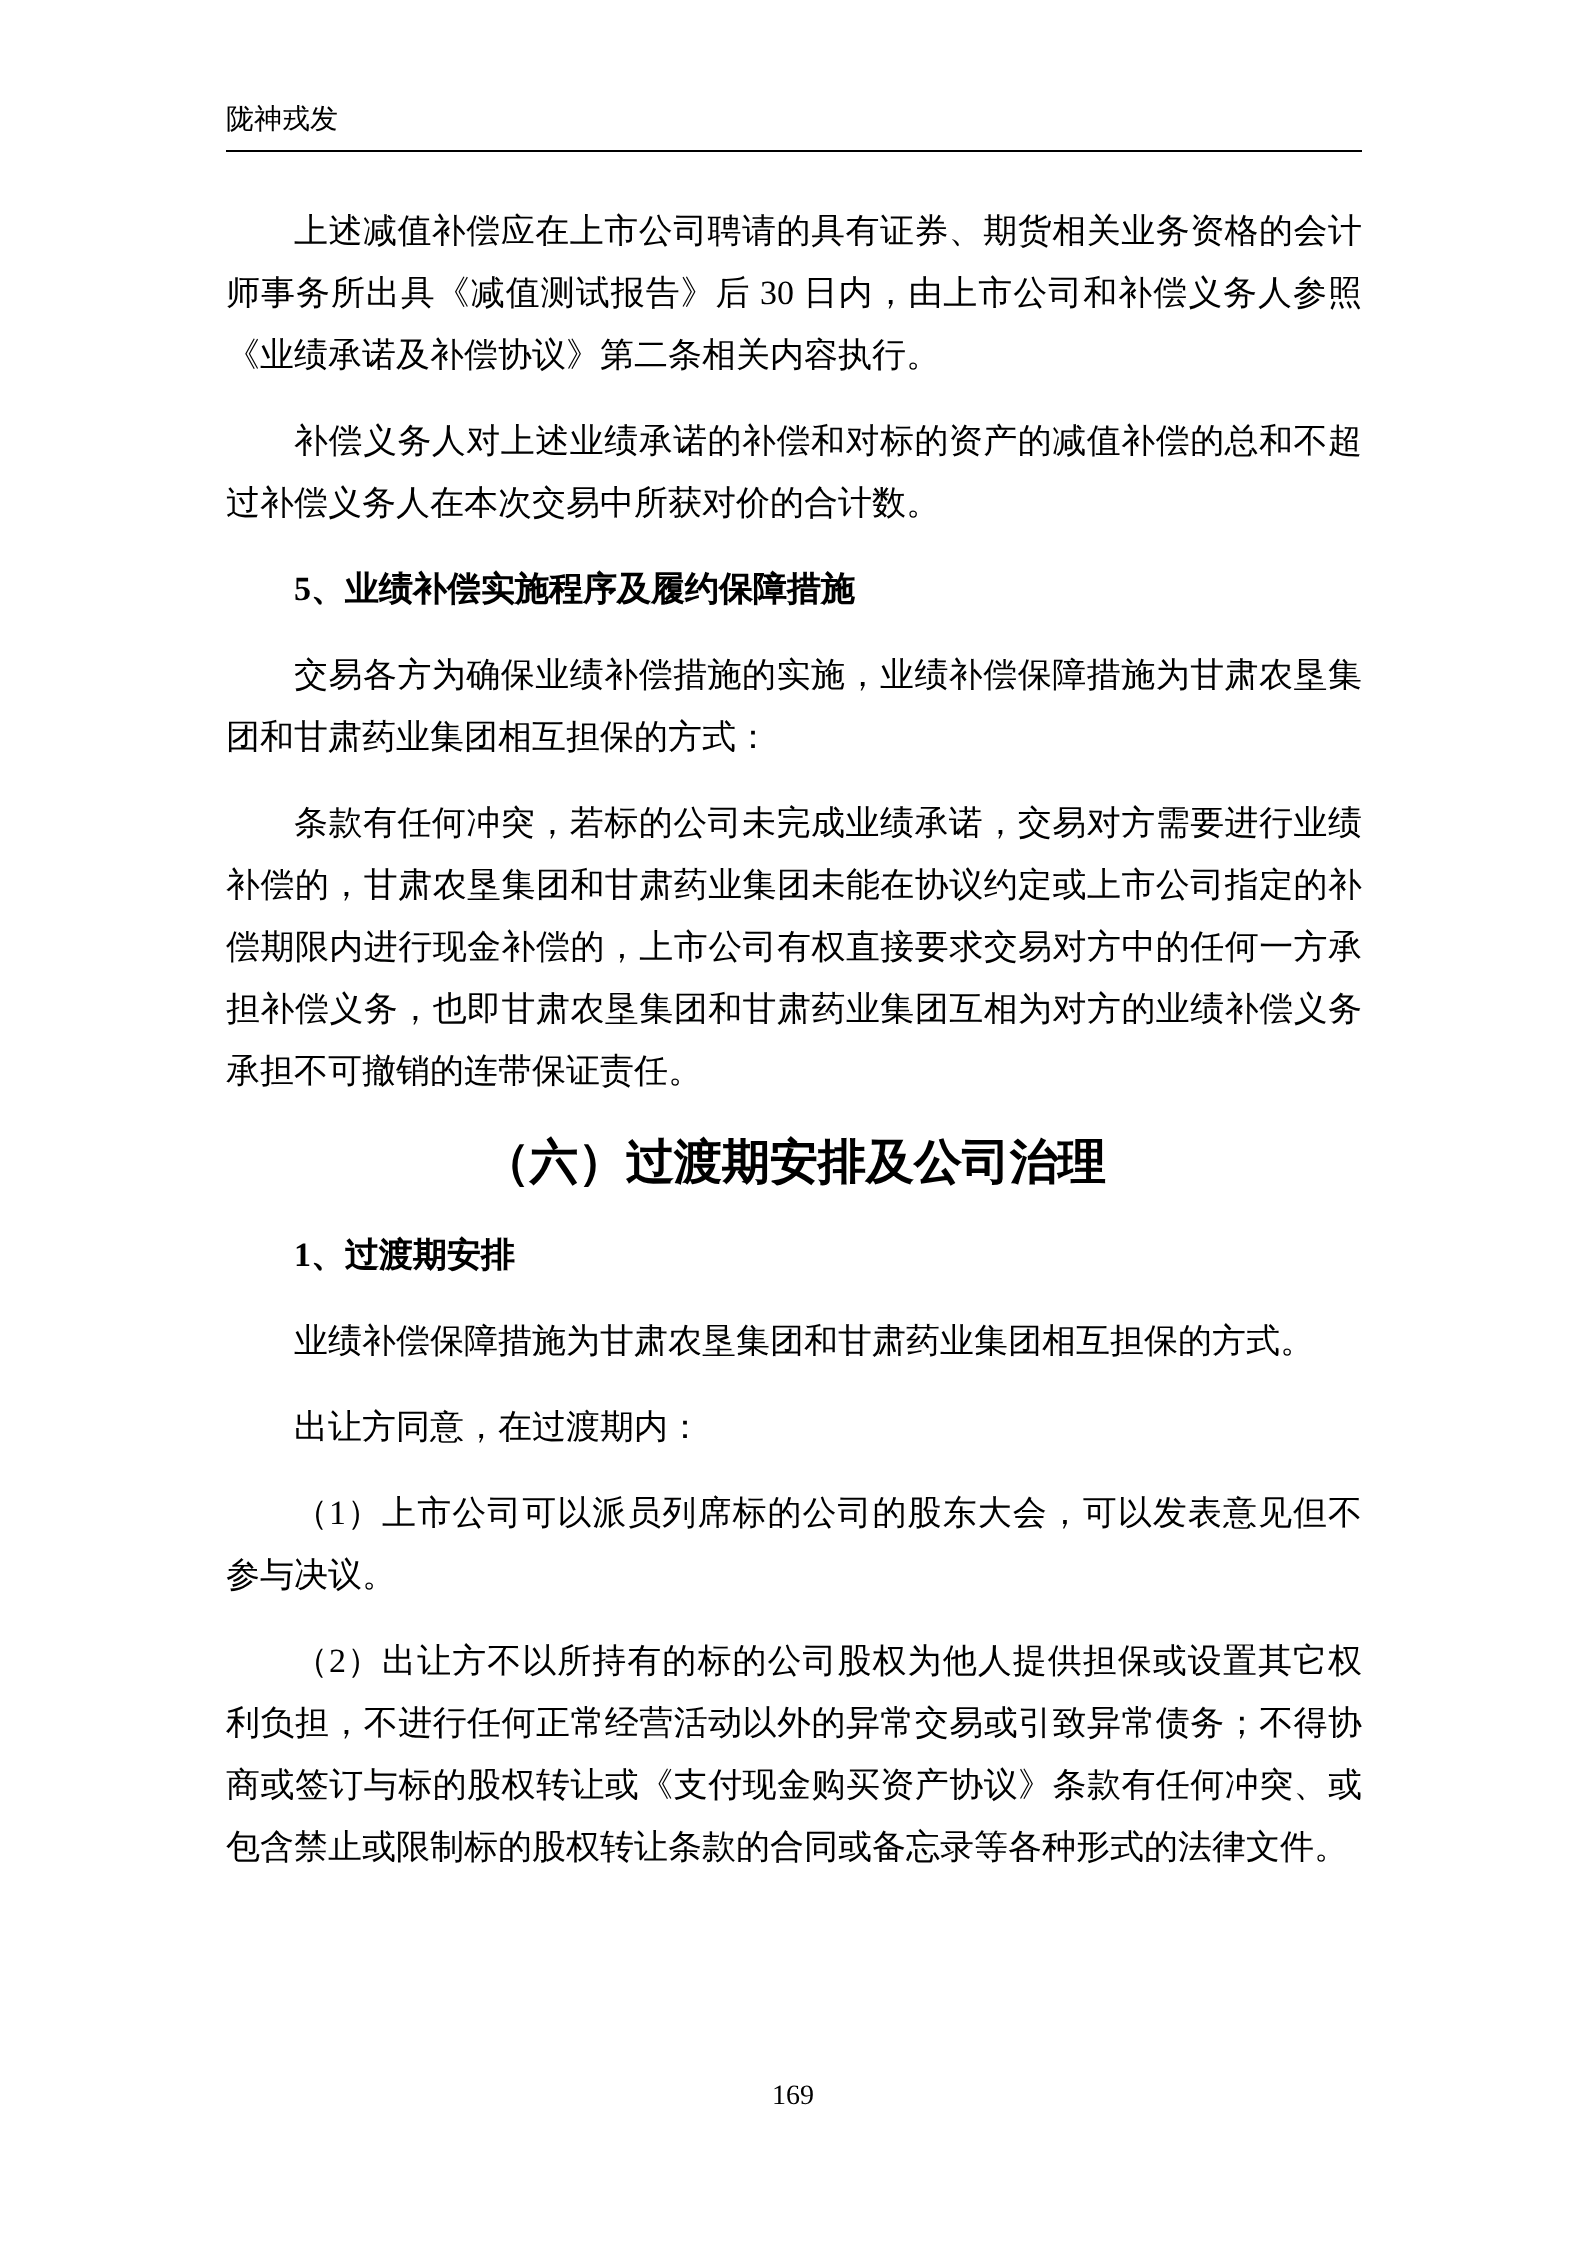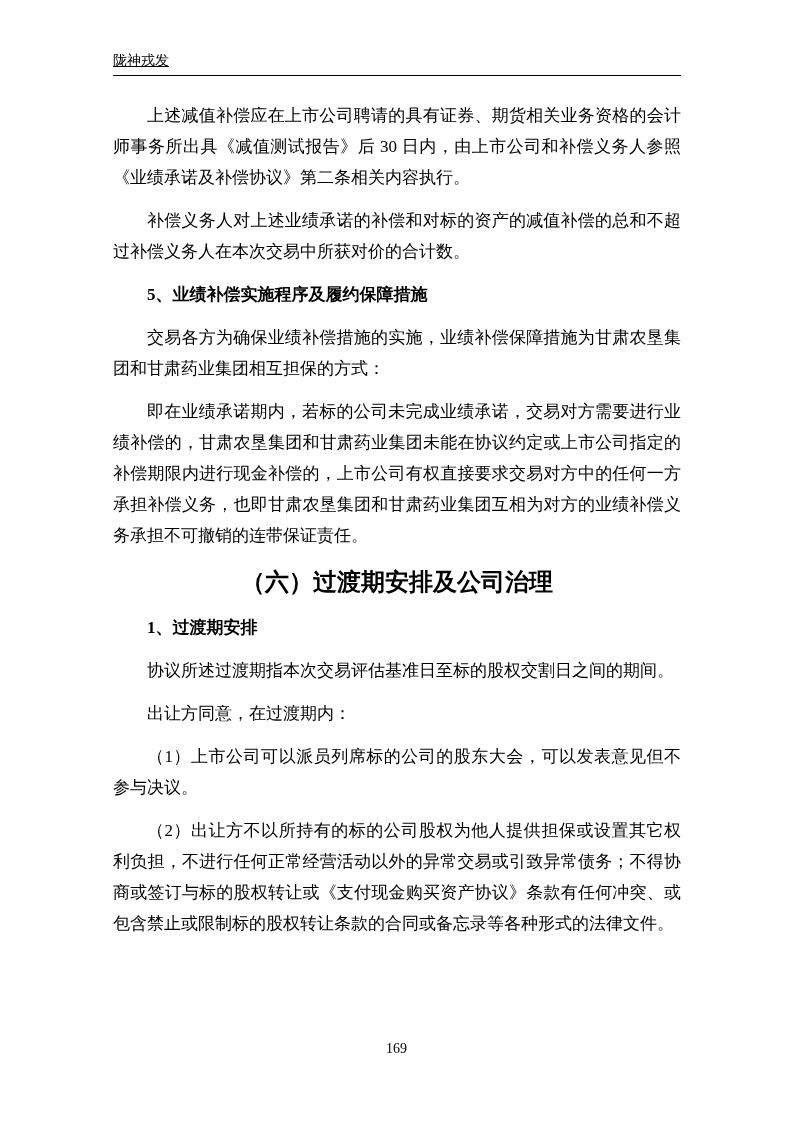--- a/index.html
+++ b/index.html
@@ -21,21 +21,20 @@
     left: 113px;
     right: 112px;
     top: 52px;
     display: flex;
     justify-content: space-between;
     align-items: flex-end;
     border-bottom: 1.5px solid #000000;
     padding-bottom: 5px;
     font-size: 14px;
     line-height: 18px;
-    text-decoration: underline;
   }
   .header .left-title { text-align: left; }
   .header .right-title { text-align: right; }
   .content {
     position: absolute;
     left: 113px;
     right: 112px;
     top: 100px;
   }
   .para {
@@ -79,24 +78,24 @@
 
   <div class="header">
     <span class="left-title">陇神戎发</span>
   </div>
 
   <div class="content">
     <p class="para">上述减值补偿应在上市公司聘请的具有证券、期货相关业务资格的会计师事务所出具《减值测试报告》后 30 日内，由上市公司和补偿义务人参照《业绩承诺及补偿协议》第二条相关内容执行。</p>
     <p class="para">补偿义务人对上述业绩承诺的补偿和对标的资产的减值补偿的总和不超过补偿义务人在本次交易中所获对价的合计数。</p>
     <p class="sub-head">5、业绩补偿实施程序及履约保障措施</p>
     <p class="para">交易各方为确保业绩补偿措施的实施，业绩补偿保障措施为甘肃农垦集团和甘肃药业集团相互担保的方式：</p>
-    <p class="para">即在业绩承诺期内，若标的公司未完成业绩承诺，交易对方需要进行业绩补偿的，甘肃农垦集团和甘肃药业集团未能在协议约定或上市公司指定的补偿期限内进行现金补偿的，上市公司有权直接要求交易对方中的任何一方承担补偿义务，也即甘肃农垦集团和甘肃药业集团互相为对方的业绩补偿义务承担不可撤销的连带保证责任。</p>
+    <p class="para">条款有任何冲突，若标的公司未完成业绩承诺，交易对方需要进行业绩补偿的，甘肃农垦集团和甘肃药业集团未能在协议约定或上市公司指定的补偿期限内进行现金补偿的，上市公司有权直接要求交易对方中的任何一方承担补偿义务，也即甘肃农垦集团和甘肃药业集团互相为对方的业绩补偿义务承担不可撤销的连带保证责任。</p>
     <h2 class="head1">（六）过渡期安排及公司治理</h2>
     <p class="sub-head">1、过渡期安排</p>
-    <p class="para">协议所述过渡期指本次交易评估基准日至标的股权交割日之间的期间。</p>
+    <p class="para">业绩补偿保障措施为甘肃农垦集团和甘肃药业集团相互担保的方式。</p>
     <p class="para">出让方同意，在过渡期内：</p>
     <p class="para">（1）上市公司可以派员列席标的公司的股东大会，可以发表意见但不参与决议。</p>
     <p class="para">（2）出让方不以所持有的标的公司股权为他人提供担保或设置其它权利负担，不进行任何正常经营活动以外的异常交易或引致异常债务；不得协商或签订与标的股权转让或《支付现金购买资产协议》条款有任何冲突、或包含禁止或限制标的股权转让条款的合同或备忘录等各种形式的法律文件。</p>
   </div>
 
   <div class="footer">
     <span>169</span>
   </div>
 
 </div>

